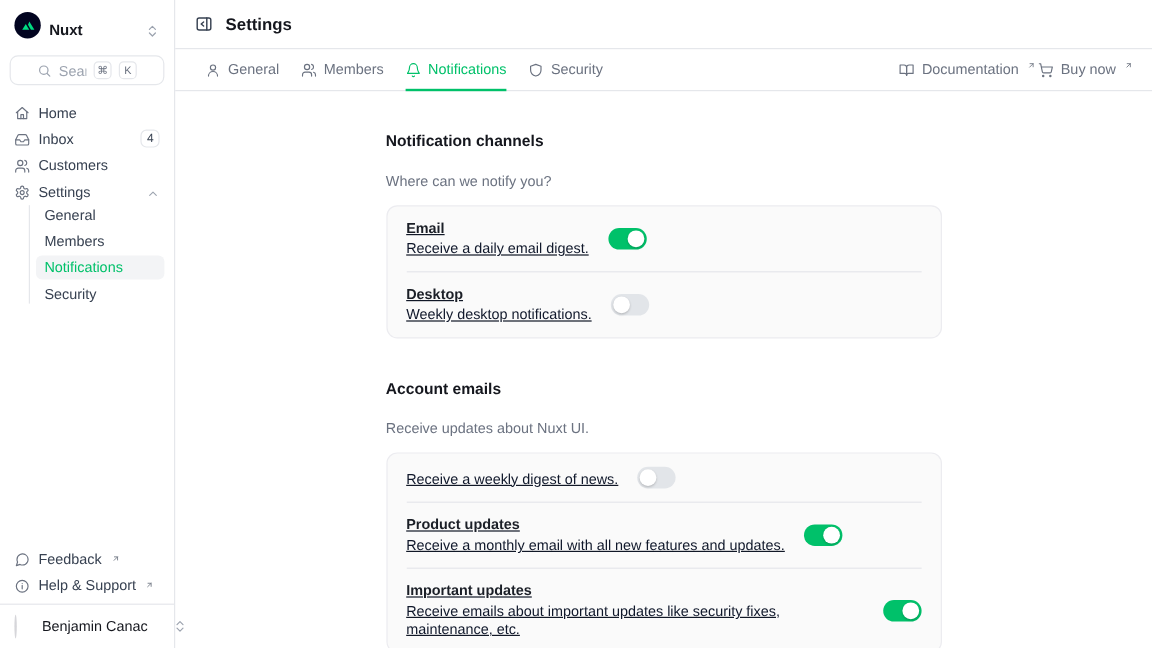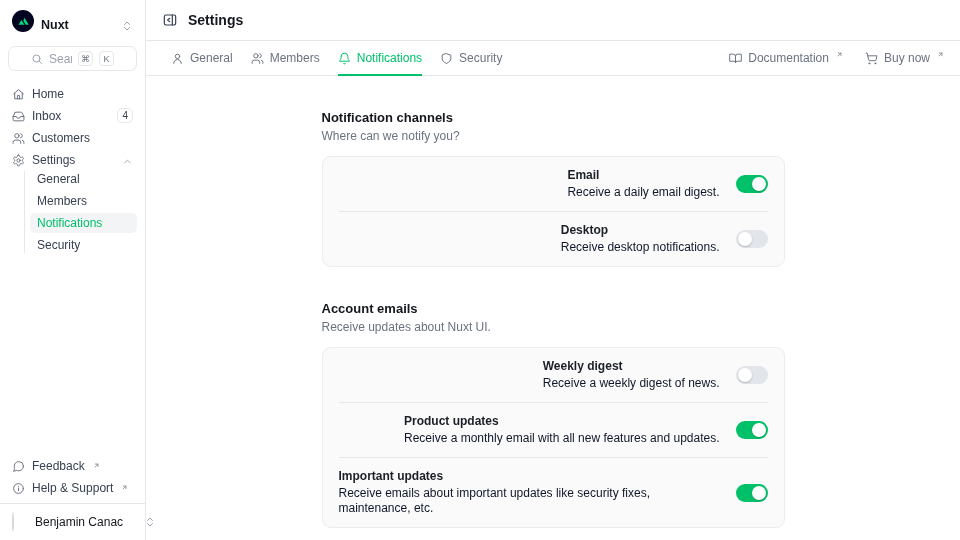--- a/index.html
+++ b/index.html
@@ -64,33 +64,33 @@
   
   .main { flex:1; display:flex; flex-direction:column; min-width:0; }
   .topbar { height:41px; border-bottom:1px solid #e5e7eb; display:flex; align-items:center; gap:10px; padding:0 16px; }
   .panel-ic { color:#374151; cursor:pointer; }
   .page-title { font-size:14px; font-weight:700; color:#15171e; }
 
   .tabbar { height:35px; border-bottom:1px solid #e5e7eb; display:flex; align-items:center; gap:18px; padding:0 16px 0 25px; }
   .tab { position:relative; height:100%; display:flex; align-items:center; gap:6px; color:#6b7280; cursor:pointer; }
   .tab.active { color:#00c16a; font-weight:500; }
   .tab.active::after { content:""; position:absolute; left:0; right:0; bottom:-1px; height:2px; background:#00c16a; }
-  .tabbar-right { margin-left:auto; display:flex; align-items:center; gap:22px; }
+  .tabbar-right { margin-left:auto; display:flex; align-items:center; gap:2px; }
   .top-link { display:flex; align-items:center; gap:6px; color:#6b7280; cursor:pointer; }
 
   .content { flex:1; overflow:hidden; padding-top:34px; }
   .col { width:463px; margin:0 auto; }
   .section + .section { margin-top:34px; }
   .sec-title { font-size:13px; font-weight:700; color:#15171e; line-height:16px; }
-  .sec-sub { font-size:12px; color:#6b7280; margin-top:3px; line-height:15px; }
+  .sec-sub { font-size:12px; color:#6b7280; margin-top:18px; line-height:15px; }
   .card {
     margin-top:12px; background:#fafafa; border:1px solid #ececf0;
     border-radius:9px; padding:0 16px;
   }
-  .row { display:flex; align-items:center; justify-content:flex-end; gap:16px; padding:11px 0; }
+  .row { display:flex; align-items:center; justify-content:flex-start; gap:16px; padding:11px 0;text-decoration:underline; }
   .row + .row { border-top:1px solid #e5e7eb; }
   .row-label { font-size:12px; font-weight:600; color:#1b1f27; line-height:15px; }
   .row-desc { font-size:12px; color:#0f172a; margin-top:2px; line-height:15px; }
 
   .toggle { width:32px; height:18px; border-radius:9px; background:#e2e5e9; position:relative; cursor:pointer; flex-shrink:0; }
   .toggle .knob { position:absolute; top:2px; left:2px; width:14px; height:14px; border-radius:50%; background:#fff; box-shadow:0 1px 2px rgba(0,0,0,.2); }
   .toggle.on { background:#00c16a; }
   .toggle.on .knob { left:16px; }
 </style>
 </head>
@@ -294,36 +294,35 @@
               <div class="row-label">Email</div>
               <div class="row-desc">Receive a daily email digest.</div>
             </div>
             <div class="toggle on">
                 <span class="knob"></span>
               </div>
           </div>
           <div class="row">
             <div>
               <div class="row-label">Desktop</div>
-              <div class="row-desc">Receive desktop notifications.</div>
+              <div class="row-desc">Weekly desktop notifications.</div>
             </div>
             <div class="toggle">
                 <span class="knob"></span>
               </div>
           </div>
         </div>
       </section>
 
       <section class="section">
         <h2 class="sec-title">Account emails</h2>
         <p class="sec-sub">Receive updates about Nuxt UI.</p>
         <div class="card">
           <div class="row">
             <div>
-              <div class="row-label">Weekly digest</div>
               <div class="row-desc">Receive a weekly digest of news.</div>
             </div>
             <div class="toggle">
                 <span class="knob"></span>
               </div>
           </div>
           <div class="row">
             <div>
               <div class="row-label">Product updates</div>
               <div class="row-desc">Receive a monthly email with all new features and updates.</div>

